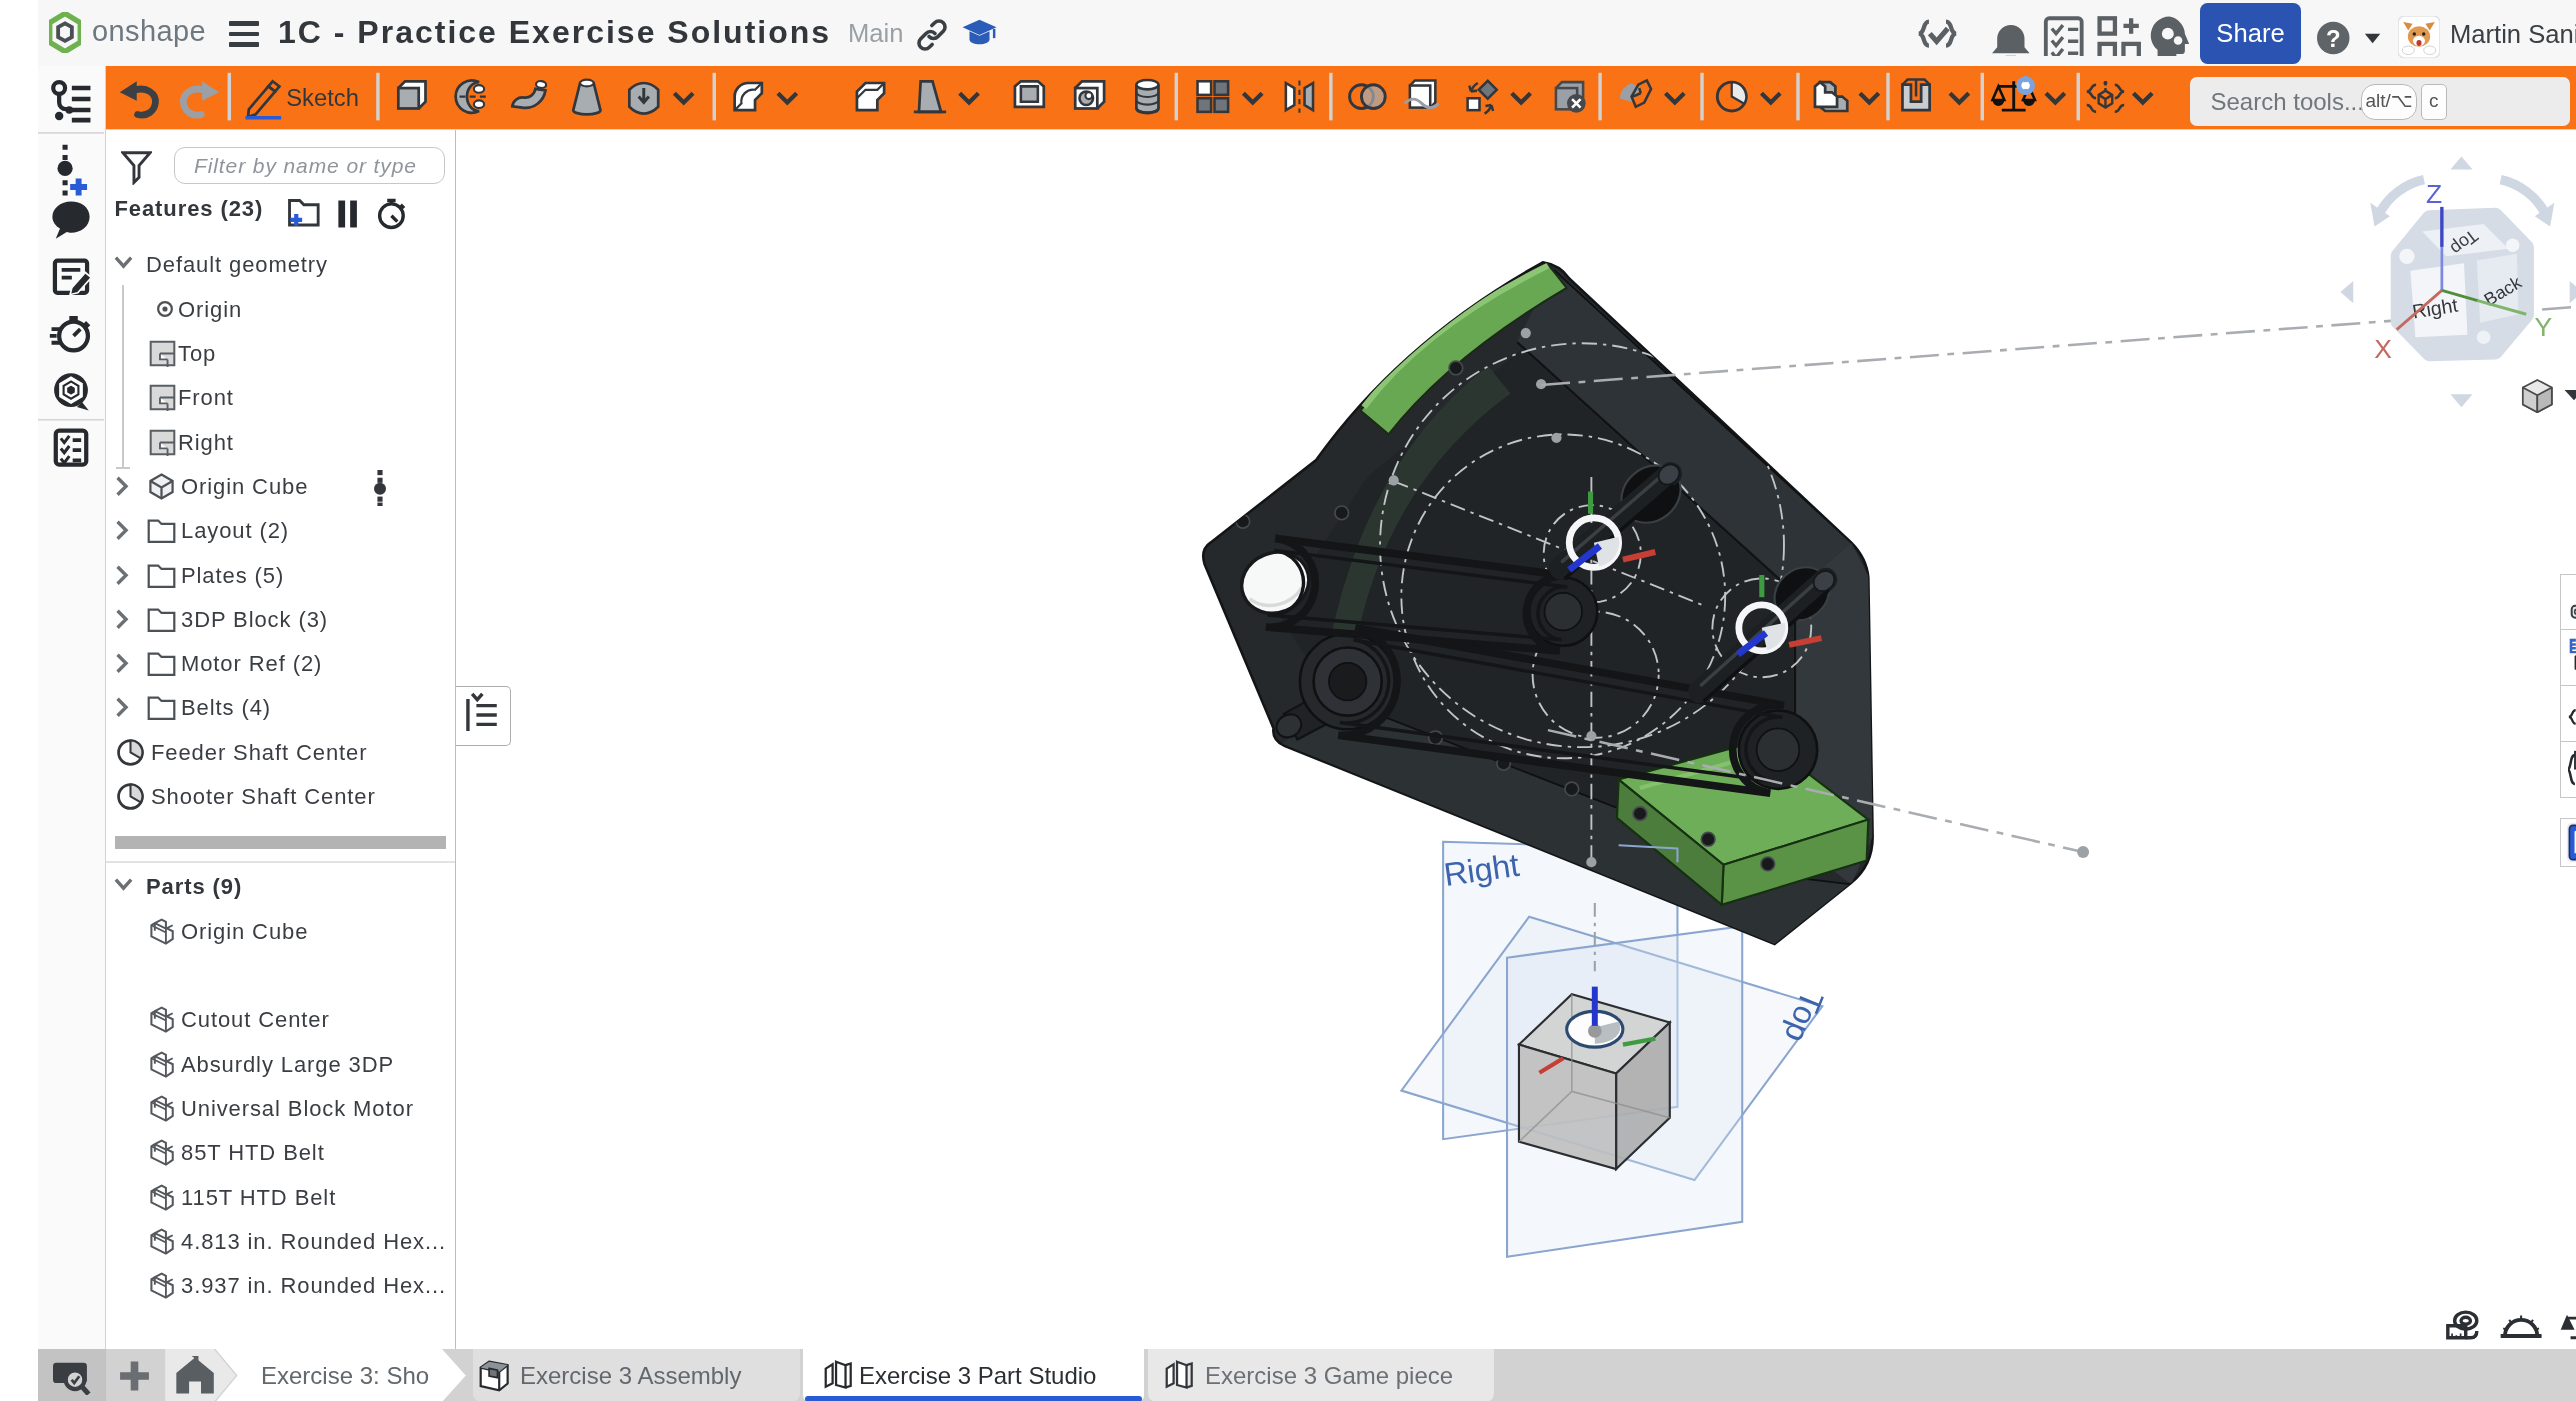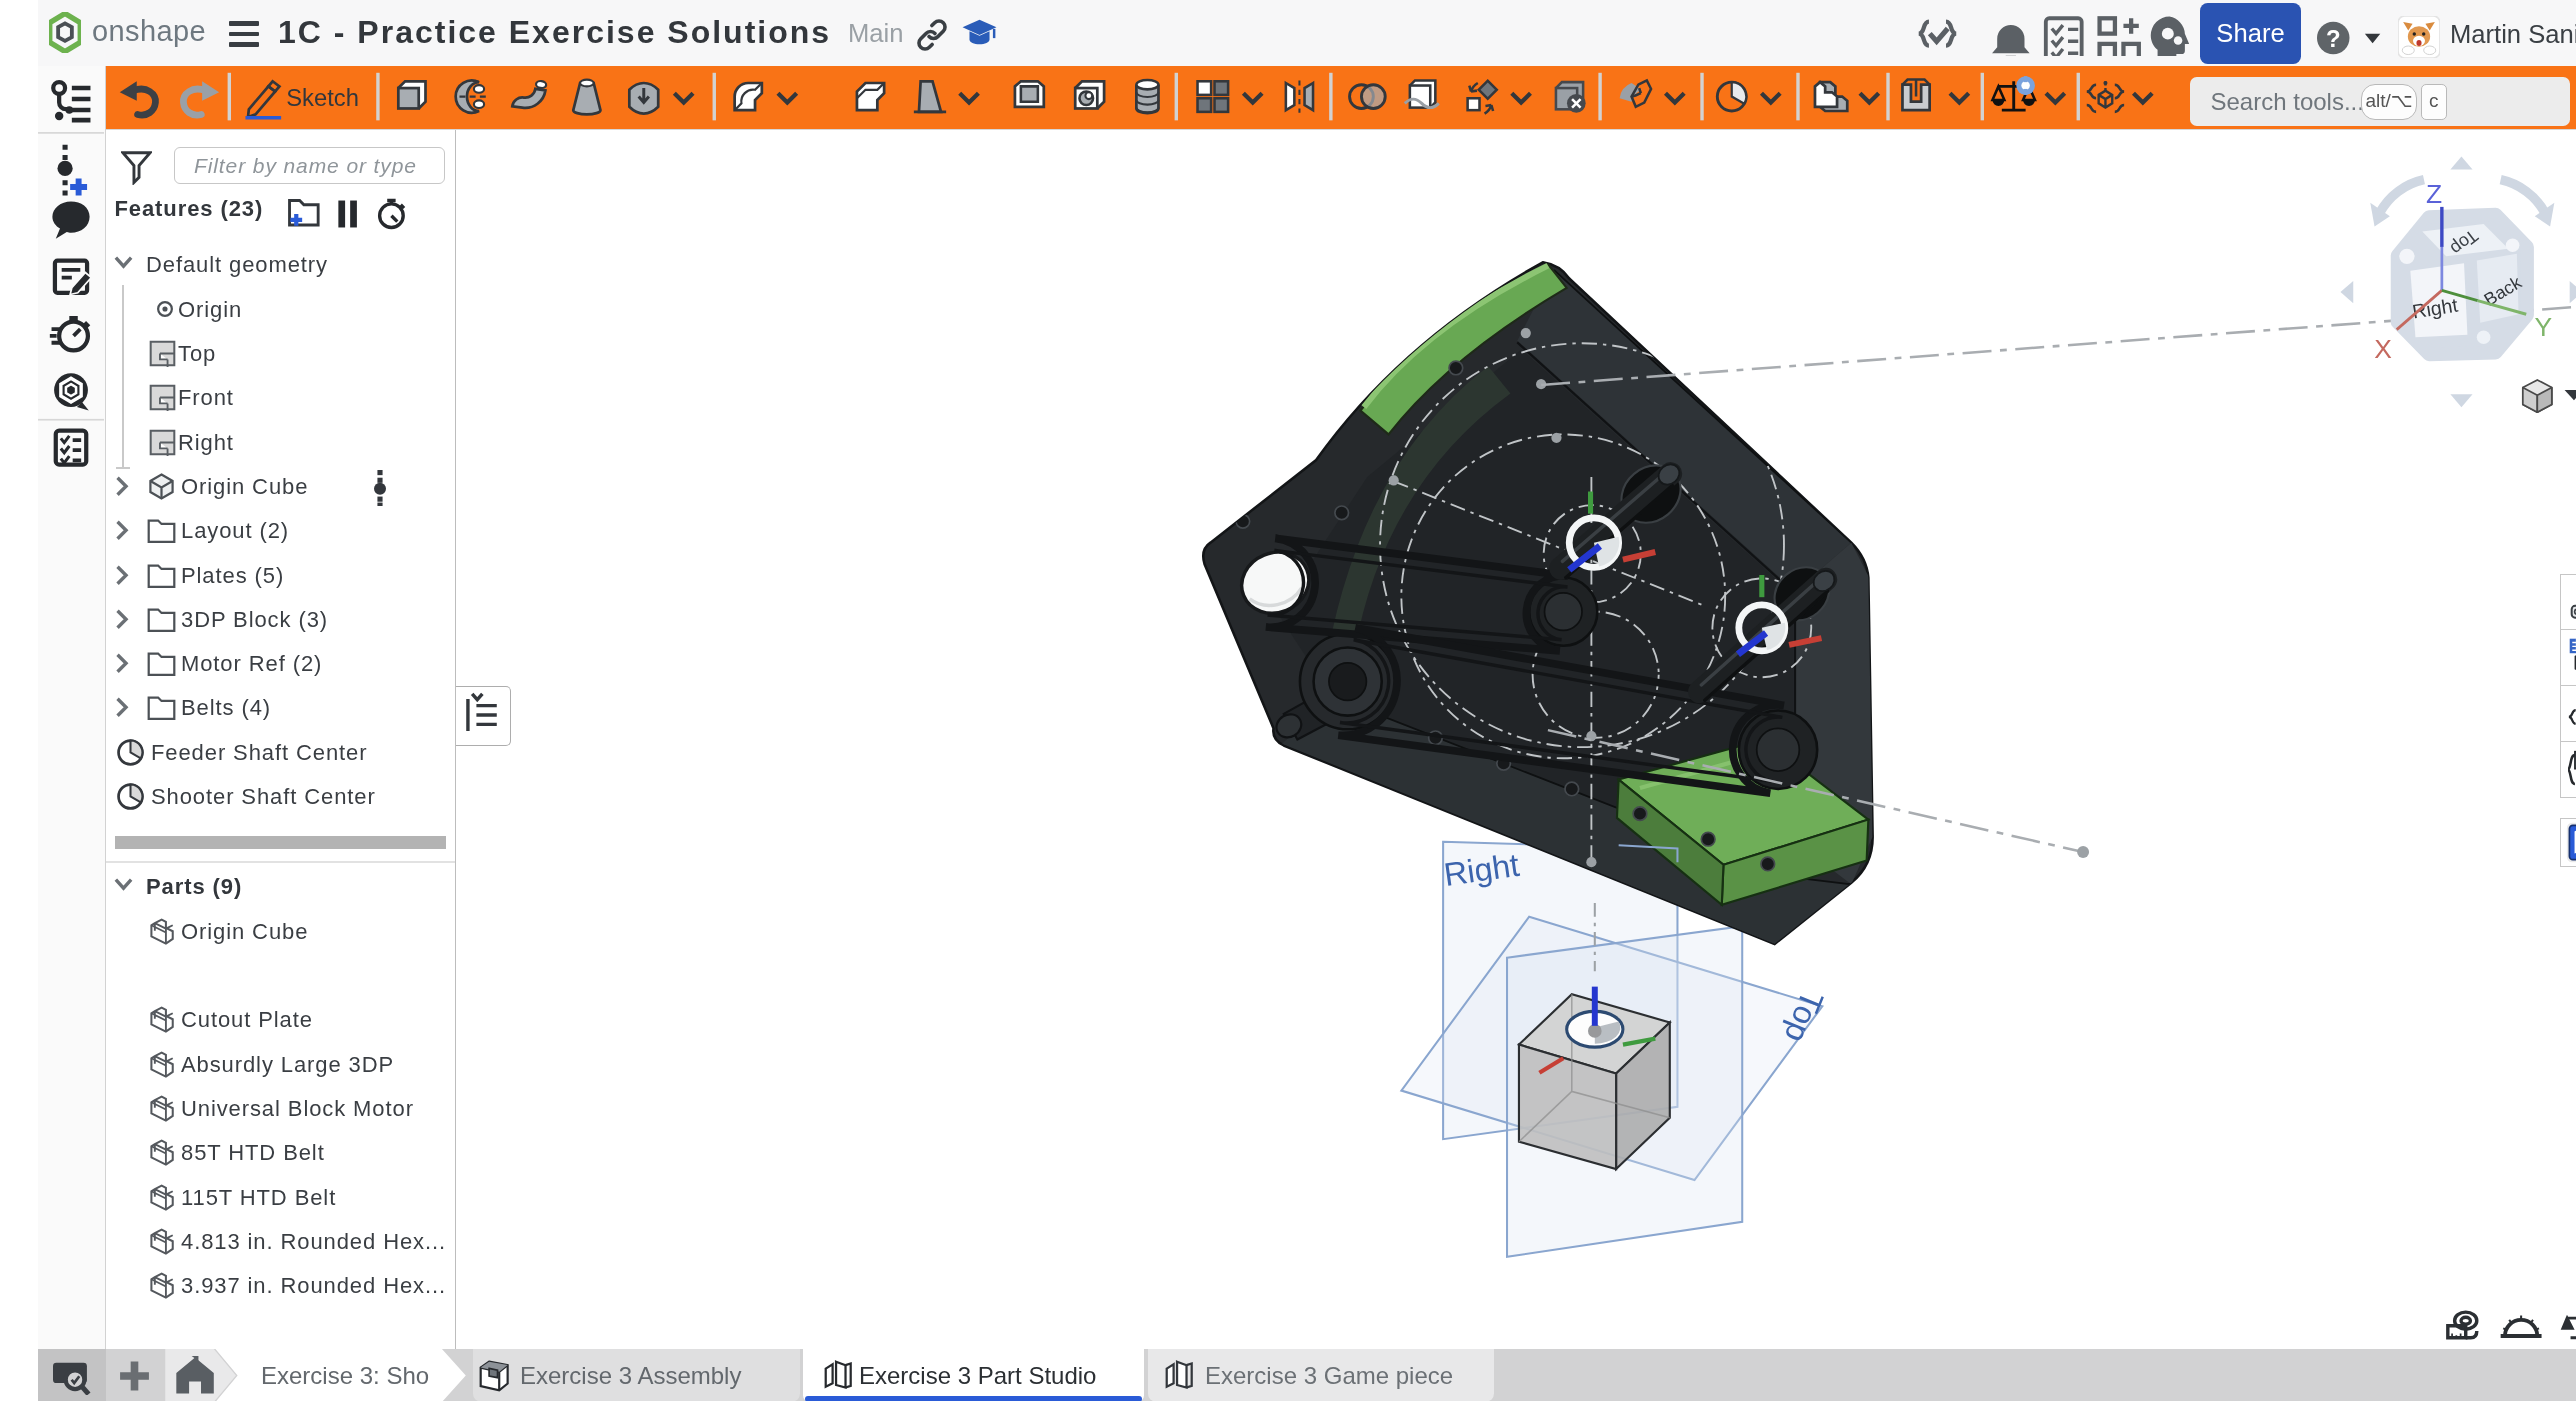--- a/index.html
+++ b/index.html
@@ -23,21 +23,21 @@
 #searchbox { position:absolute; left:2152px; top:11px; width:380px; height:49px; background:#ececec; border-radius:6.8px; }
 #searchbox .ph { position:absolute; left:20.5px; top:11px; font-size:24px; color:#6f767c; }
 #searchbox .chip { position:absolute; top:6.8px; height:36px; background:#fdfdfd; border:1.7px solid #b9b9b9; border-radius:5.1px;
   font-size:19px; color:#555; text-align:center; line-height:32px; }
 
 #leftstrip { position:absolute; left:0; top:66px; width:68px; height:1284px; background:#fafafa;
   border-right:1.7px solid #d2d2d2; }
 
 #panel { position:absolute; left:68px; top:130px; width:350px; height:1219px; background:#fff;
   border-right:1.7px solid #bdbdbd; font-size:22px; color:#3a3e43; letter-spacing:0.9px; }
-#filterbox { position:absolute; left:68px; top:17px; width:271px; height:37px; border:1.7px solid #c7c7c7; border-radius:6px; }
+#filterbox { position:absolute; left:68px; top:17px; width:271px; height:37px; border:1.7px solid #c7c7c7; border-radius:11px; }
 #filterbox span { position:absolute; left:19px; top:6px; font-style:italic; color:#8f959a; font-size:21px; }
 .row { position:absolute; left:0; width:100%; height:44px; }
 .row .txt { position:absolute; top:9.4px; white-space:nowrap; }
 #ftr-head { position:absolute; left:8.5px; top:66px; font-weight:bold; font-size:22px; color:#33373c; }
 #parts-head { font-weight:bold; font-size:22px; color:#33373c; }
 
 #viewport { position:absolute; left:420px; top:130px; width:2156px; height:1219px; background:#fff; }
 
 #rightstack { position:absolute; left:2522px; top:574px; width:54px; }
 .rsbtn { width:54px; height:56px; background:#fff; border:1.7px solid #c6c6c6; border-top:none; position:relative; }
@@ -536,21 +536,21 @@
           <path d="M8 6 L16 2 l5 2.5 v7 l8 4 v9 L21 30 4 21.5 v-13 z" fill="none" stroke="#54585d" stroke-width="2.4"></path>
           <path d="M8 6 l13 6.5 M21 12.5 l8 -4 M21 12.5 V30 M8 6 v9 M4 8.5 L21 17" fill="none" stroke="#54585d" stroke-width="2.2"></path>
         </svg>
         <span class="txt" style="left:75px">Origin Cube</span>
       </div>
     <div class="row part" style="top:868px">
         <svg style="position:absolute;left:42px;top:7.7px" width="29" height="29" viewBox="0 0 34 34">
           <path d="M8 6 L16 2 l5 2.5 v7 l8 4 v9 L21 30 4 21.5 v-13 z" fill="none" stroke="#54585d" stroke-width="2.4"></path>
           <path d="M8 6 l13 6.5 M21 12.5 l8 -4 M21 12.5 V30 M8 6 v9 M4 8.5 L21 17" fill="none" stroke="#54585d" stroke-width="2.2"></path>
         </svg>
-        <span class="txt" style="left:75px">Cutout Plate</span>
+        <span class="txt" style="left:75px">Cutout Center</span>
       </div>
     <div class="row part" style="top:913px">
         <svg style="position:absolute;left:42px;top:7.7px" width="29" height="29" viewBox="0 0 34 34">
           <path d="M8 6 L16 2 l5 2.5 v7 l8 4 v9 L21 30 4 21.5 v-13 z" fill="none" stroke="#54585d" stroke-width="2.4"></path>
           <path d="M8 6 l13 6.5 M21 12.5 l8 -4 M21 12.5 V30 M8 6 v9 M4 8.5 L21 17" fill="none" stroke="#54585d" stroke-width="2.2"></path>
         </svg>
         <span class="txt" style="left:75px">Absurdly Large 3DP</span>
       </div>
     <div class="row part" style="top:957px">
         <svg style="position:absolute;left:42px;top:7.7px" width="29" height="29" viewBox="0 0 34 34">

